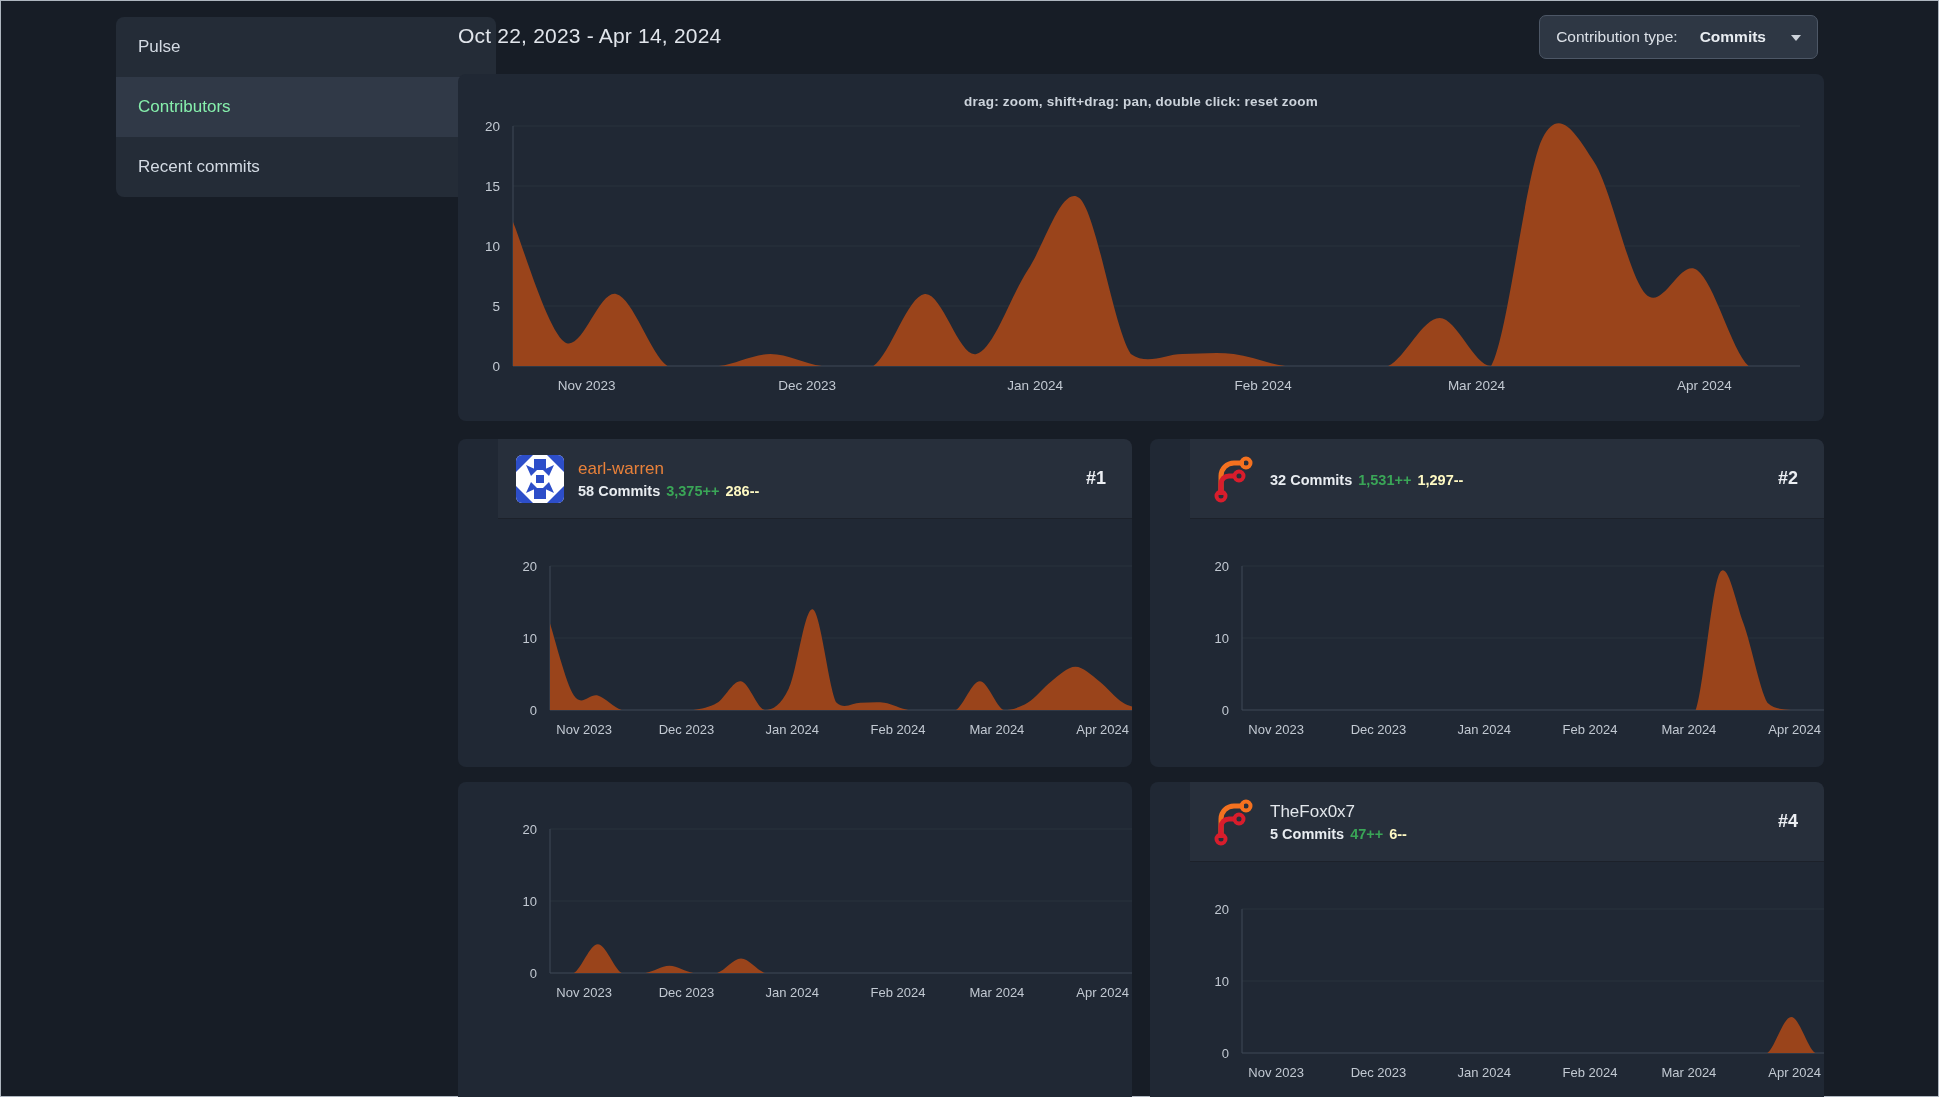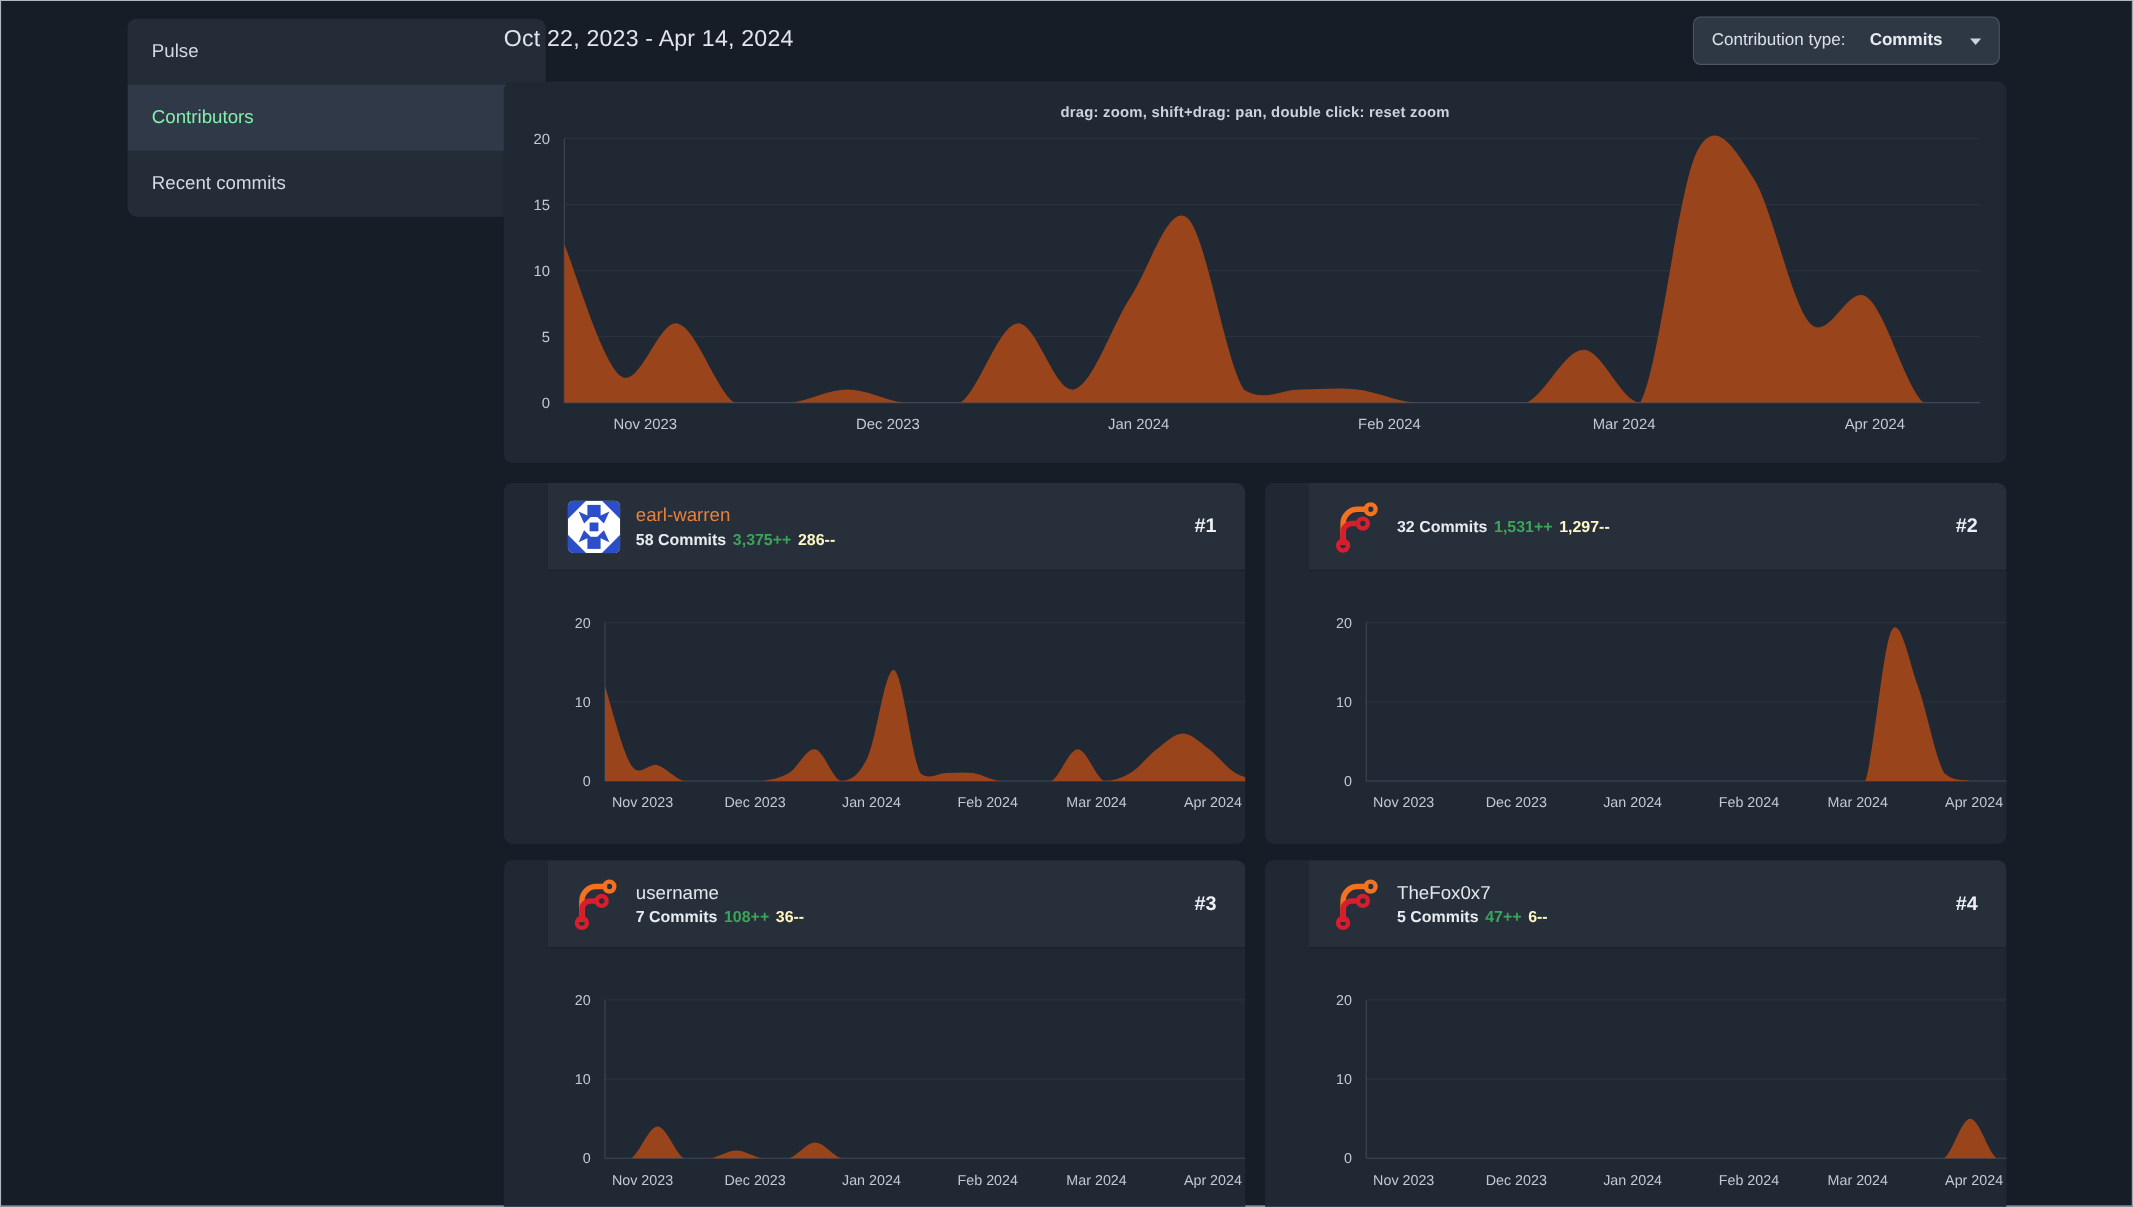--- a/index.html
+++ b/index.html
@@ -193,38 +193,20 @@
         <text x="188.45714285714286" y="215" text-anchor="middle" font-size="13">Dec 2023</text>
         <text x="294.21142857142854" y="215" text-anchor="middle" font-size="13">Jan 2024</text>
         <text x="399.9657142857143" y="215" text-anchor="middle" font-size="13">Feb 2024</text>
         <text x="498.89714285714285" y="215" text-anchor="middle" font-size="13">Mar 2024</text>
         <text x="604.6514285714286" y="215" text-anchor="middle" font-size="13">Apr 2024</text>
         <path d="M 52 191 L 52 191 C 56.0 191.0, 67.9 191.0, 75.9 191.0 C 83.8 191.0, 91.8 191.0, 99.8 191.0 C 107.7 191.0, 115.7 191.0, 123.6 191.0 C 131.6 191.0, 139.6 191.0, 147.5 191.0 C 155.5 191.0, 163.4 191.0, 171.4 191.0 C 179.4 191.0, 187.3 191.0, 195.3 191.0 C 203.2 191.0, 211.2 191.0, 219.2 191.0 C 227.1 191.0, 235.1 191.0, 243.0 191.0 C 251.0 191.0, 259.0 191.0, 266.9 191.0 C 274.9 191.0, 282.8 191.0, 290.8 191.0 C 298.8 191.0, 306.7 191.0, 314.7 191.0 C 322.6 191.0, 330.6 191.0, 338.6 191.0 C 346.5 191.0, 354.5 191.0, 362.4 191.0 C 370.4 191.0, 378.4 191.0, 386.3 191.0 C 394.3 191.0, 402.2 191.0, 410.2 191.0 C 418.2 191.0, 426.1 191.0, 434.1 191.0 C 442.0 191.0, 450.0 191.0, 458.0 191.0 C 465.9 191.0, 473.9 191.0, 481.8 191.0 C 489.8 191.0, 497.8 191.0, 505.7 191.0 C 513.7 168.2, 521.6 68.6, 529.6 54.2 C 537.6 39.8, 545.5 83.0, 553.5 104.6 C 561.4 126.2, 569.4 169.4, 577.4 183.8 C 585.3 191.0, 593.3 189.8, 601.2 191.0 C 609.2 191.0, 617.2 191.0, 625.1 191.0 C 633.1 191.0, 645.0 191.0, 649.0 191.0 L 649 191 Z" fill="#9a441b"></path>
       </svg>
   </article>
 
   <article class="card pos-2">
-    <header>
-      <span class="avatar">
-        <svg width="48" height="48" viewBox="0 0 48 48">
-          <path d="M13 40 V21 A13 13 0 0 1 26 8 H36" fill="none" stroke="#f4711f" stroke-width="5"></path>
-          <path d="M13 40 V29 A8 8 0 0 1 21 21 H28" fill="none" stroke="#d81d2c" stroke-width="5"></path>
-          <circle cx="38" cy="8" r="4.5" fill="none" stroke="#f4711f" stroke-width="4"></circle>
-          <circle cx="31" cy="21" r="4.5" fill="none" stroke="#d81d2c" stroke-width="4"></circle>
-          <circle cx="13" cy="41" r="4.5" fill="none" stroke="#d81d2c" stroke-width="4"></circle>
-        </svg>
-      </span>
-      <div class="meta">
-        <a class="name">username</a>
-        <div class="stats">
-          <b>7 Commits</b><span class="add">108++</span><span class="del">36--</span>
-        </div>
-      </div>
-      <span class="rank">#3</span>
-    </header>
     <svg class="mini" width="674" height="248" viewBox="0 0 674 248">
         <text x="39" y="195.5" text-anchor="end" font-size="13">0</text>
         <line x1="52" y1="119" x2="649" y2="119" stroke="#29323d" stroke-width="1"></line>
         <text x="39" y="123.5" text-anchor="end" font-size="13">10</text>
         <line x1="52" y1="47" x2="649" y2="47" stroke="#29323d" stroke-width="1"></line>
         <text x="39" y="51.5" text-anchor="end" font-size="13">20</text>
         <line x1="52" y1="47" x2="52" y2="191" stroke="#3e4856" stroke-width="1"></line>
         <line x1="52" y1="191" x2="649" y2="191" stroke="#3e4856" stroke-width="1"></line>
         <text x="86.11428571428571" y="215" text-anchor="middle" font-size="13">Nov 2023</text>
         <text x="188.45714285714286" y="215" text-anchor="middle" font-size="13">Dec 2023</text>

